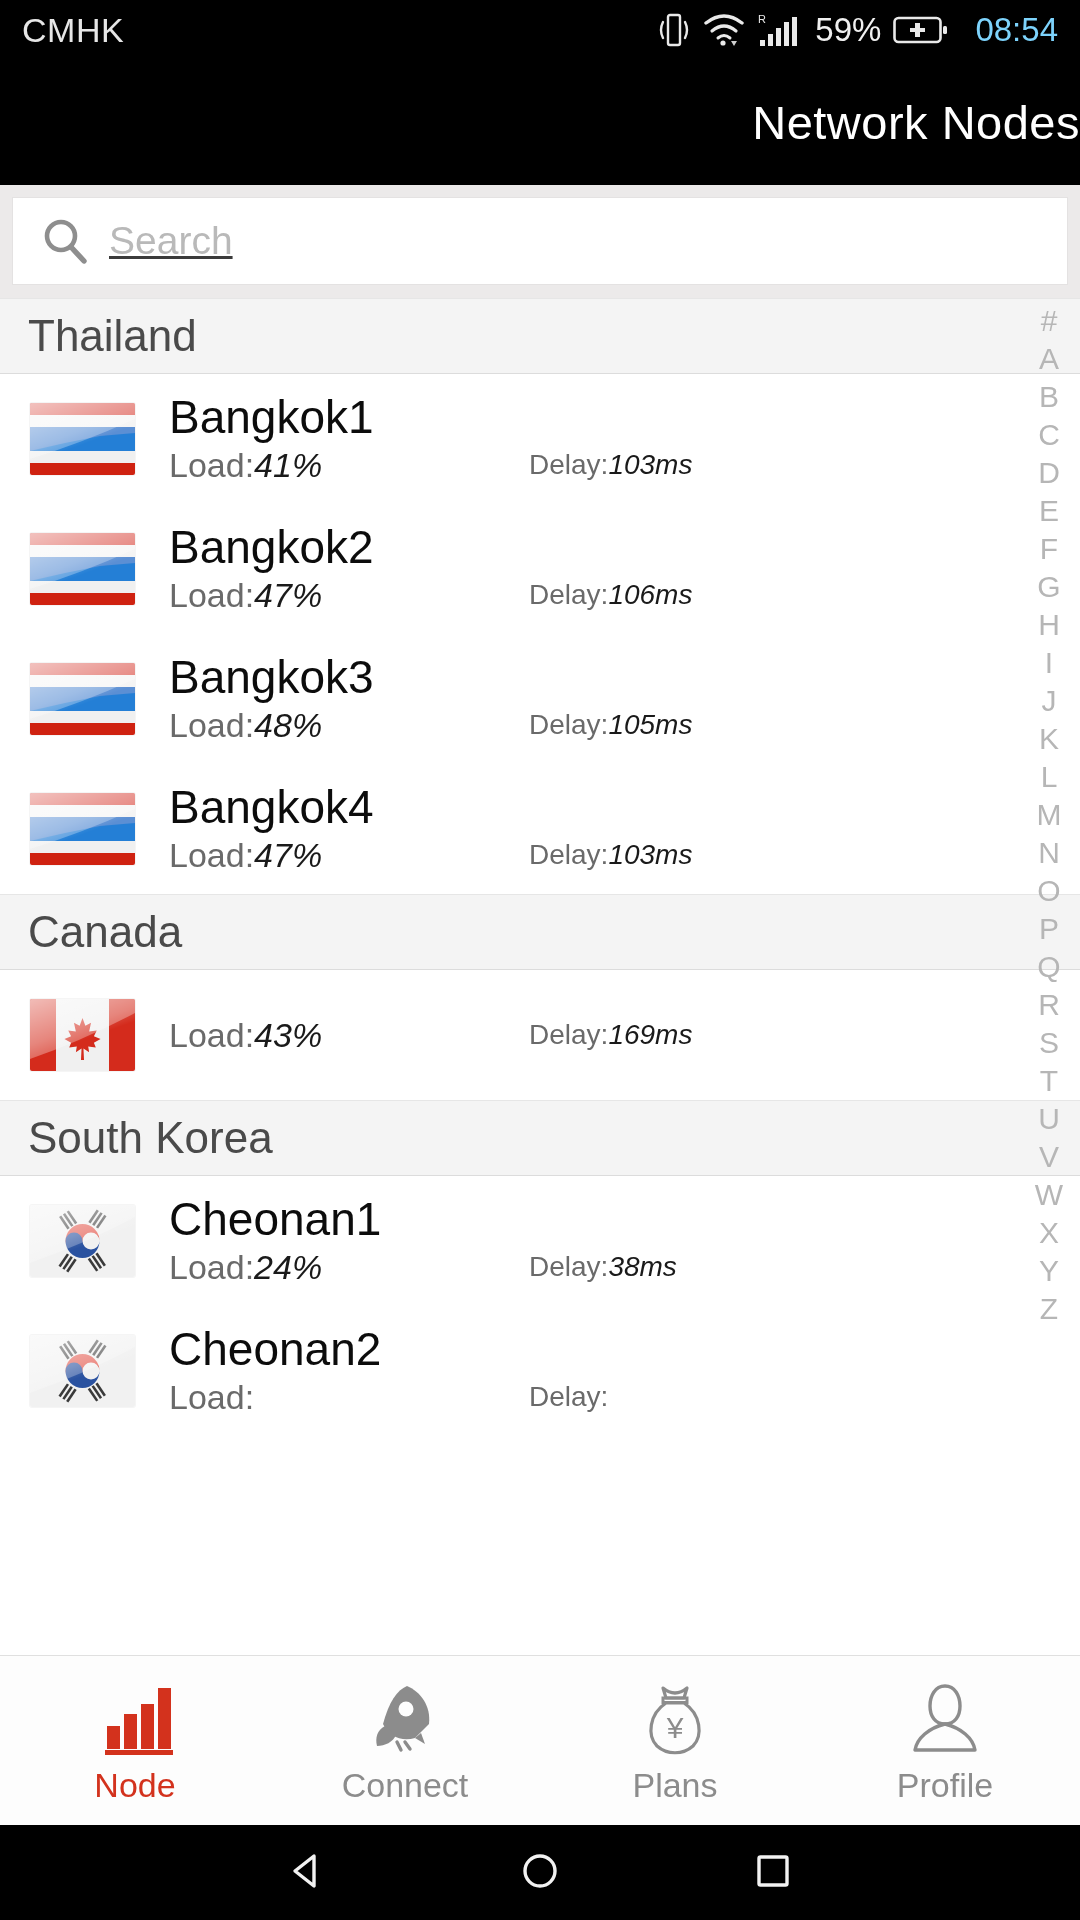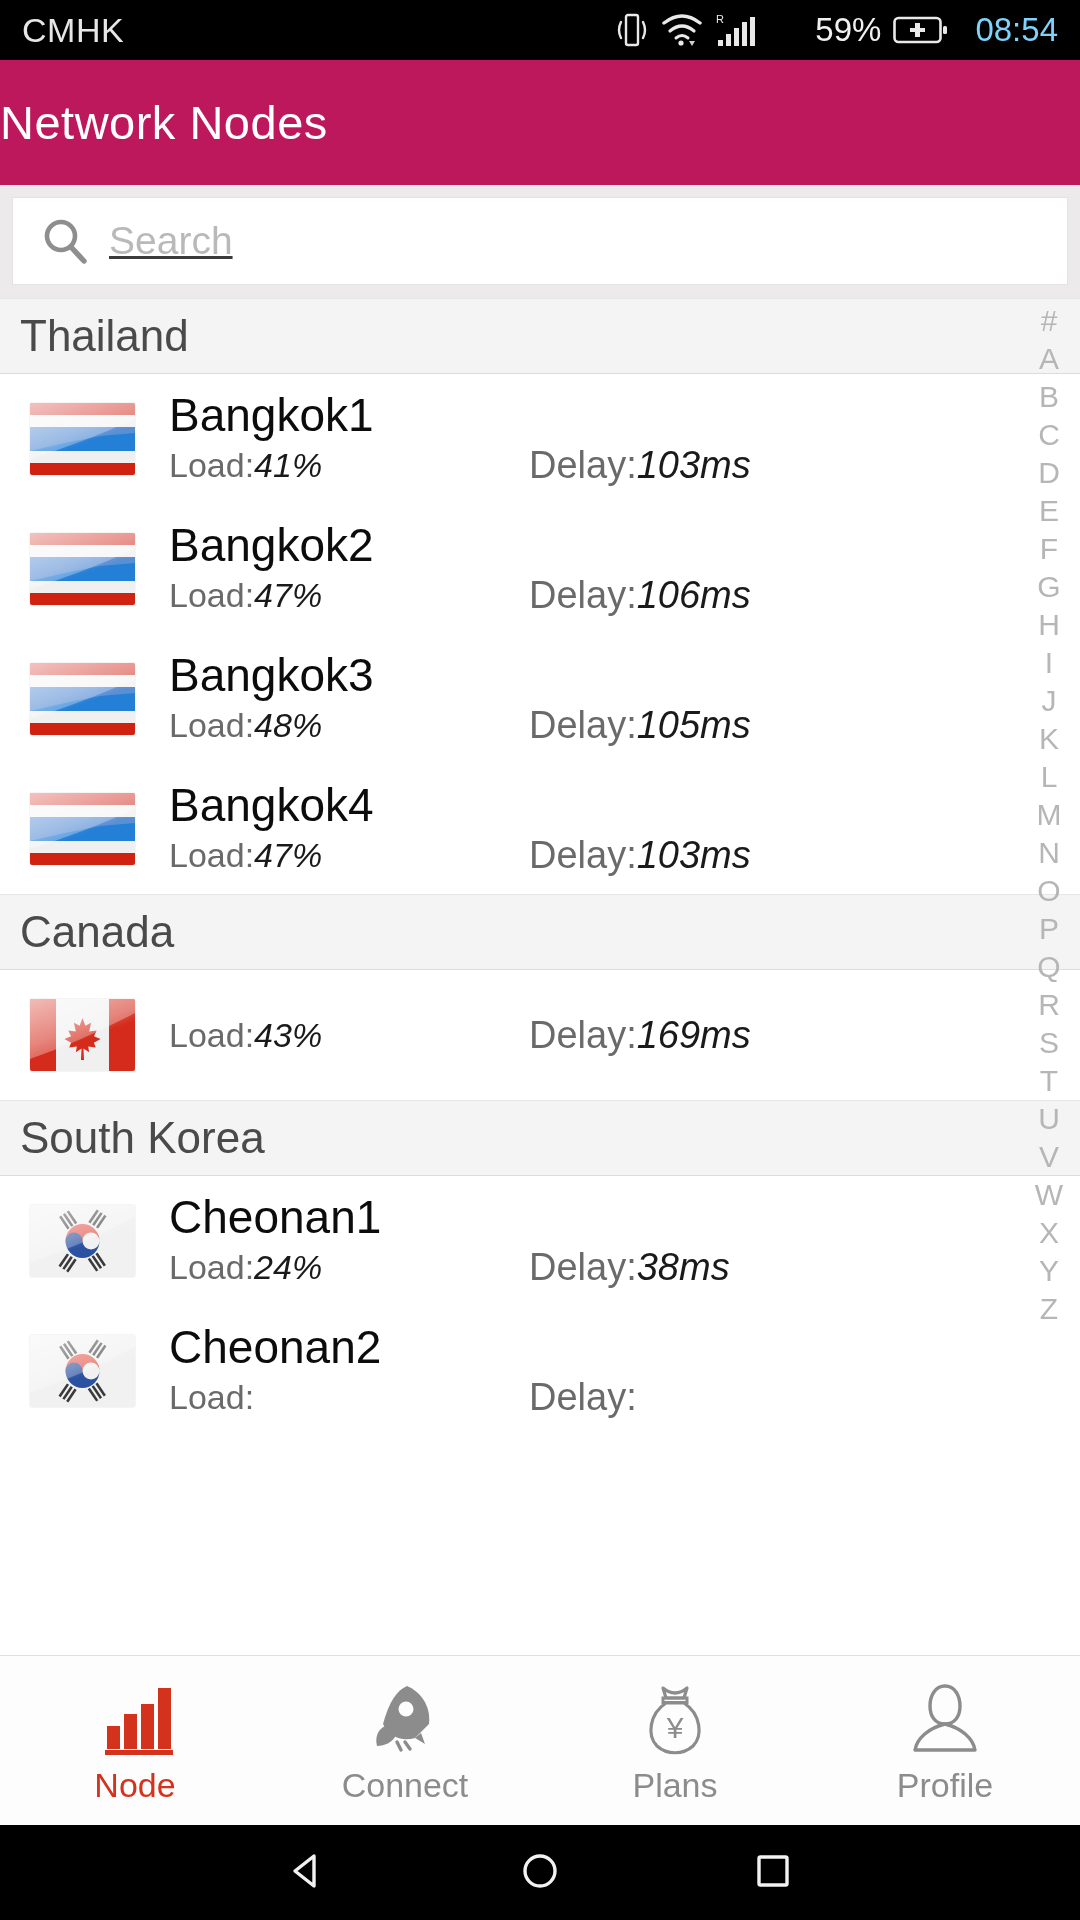--- a/index.html
+++ b/index.html
@@ -14,27 +14,27 @@
 
   
   .statusbar {
     height:60px; background:#000; color:#e8e8e8;
     display:flex; align-items:center; justify-content:space-between;
     padding:0 22px; flex:0 0 60px;
   }
   .carrier { font-size:34px; letter-spacing:.5px; color:#e6e6e6; }
   .status-right { display:flex; align-items:center; gap:12px; }
   .status-right .sicon { display:flex; align-items:center; }
-  .pct { font-size:33px; color:#f0f0f0; letter-spacing:0px;margin-left:42px; }
+  .pct { font-size:33px; color:#f0f0f0; letter-spacing:0px; }
   .clock { font-size:33px; color:#7dd3fc; margin-left:14px; }
 
   
   .appbar {
-    background:#be185d; height:125px; flex:0 0 125px;
-    display:flex; align-items:center; justify-content:flex-start;
+    background:#000000; height:125px; flex:0 0 125px;
+    display:flex; align-items:center; justify-content:flex-end;
   }
   .appbar-title { color:#fff; font-size:47px; font-weight:400; letter-spacing:.5px; }
 
   
   .search-wrap {
     background:#eceaea; padding:12px 12px 13px 12px; flex:0 0 auto;
   }
   .search-box {
     background:#fff; height:88px; display:flex; align-items:center;
     padding:0 26px; border:1px solid #e4e2e2;
@@ -46,21 +46,21 @@
     font-size:39px; color:#3b3b3b; width:100%;text-decoration:underline;
   }
   .search-input::placeholder { color:#b9b9b9; }
 
   
   .list-area { position:relative; flex:1 1 auto; overflow:hidden; background:#fff; }
   .list { position:absolute; inset:0; overflow:hidden; }
 
   .section-header {
     background:#f4f4f4; height:76px;
-    display:flex; align-items:center; padding-left:20px;
+    display:flex; align-items:center; padding-left:28px;
     border-bottom:1px solid #dcdcdc; border-top:1px solid #e6e6e6;
   }
   .section-header .sh-label { font-size:44px; color:#4a4a4a; }
 
   .node-row {
     height:130px; background:#fff; display:flex; align-items:center;
     padding-left:30px; position:relative;gap:12px;
   }
   .flag {
     width:105px; height:72px; flex:0 0 105px; margin-right:22px;
@@ -69,21 +69,21 @@
   }
   .flag .gloss {
     position:absolute; inset:0;
     background:linear-gradient(160deg, rgba(255,255,255,.55) 0%, rgba(255,255,255,.18) 42%, rgba(255,255,255,0) 55%);
     pointer-events:none;
   }
   .node-info { flex:1 1 auto; display:flex; flex-direction:column; justify-content:center; height:118px; }
   .node-name { font-size:46px; color:#0c0c0c; line-height:1.05; margin-bottom:4px; }
   .node-stats { display:flex; align-items:center; }
   .stat-load { font-size:34px; color:#6a6a6a; width:360px; }
-  .stat-delay { font-size:38px; color:#6a6a6a;text-align:right; }
+  .stat-delay { font-size:28px; color:#6a6a6a;text-align:right; }
   .stat-val { color:#1a1a1a;font-style:italic; }
 
   
   .alpha-index {
     position:absolute; top:0; right:0; width:62px; height:100%;
     display:flex; flex-direction:column; align-items:center;
     justify-content:flex-start; padding-top:4px;
     z-index:5; pointer-events:auto;
   }
   .alpha-index .ai {

